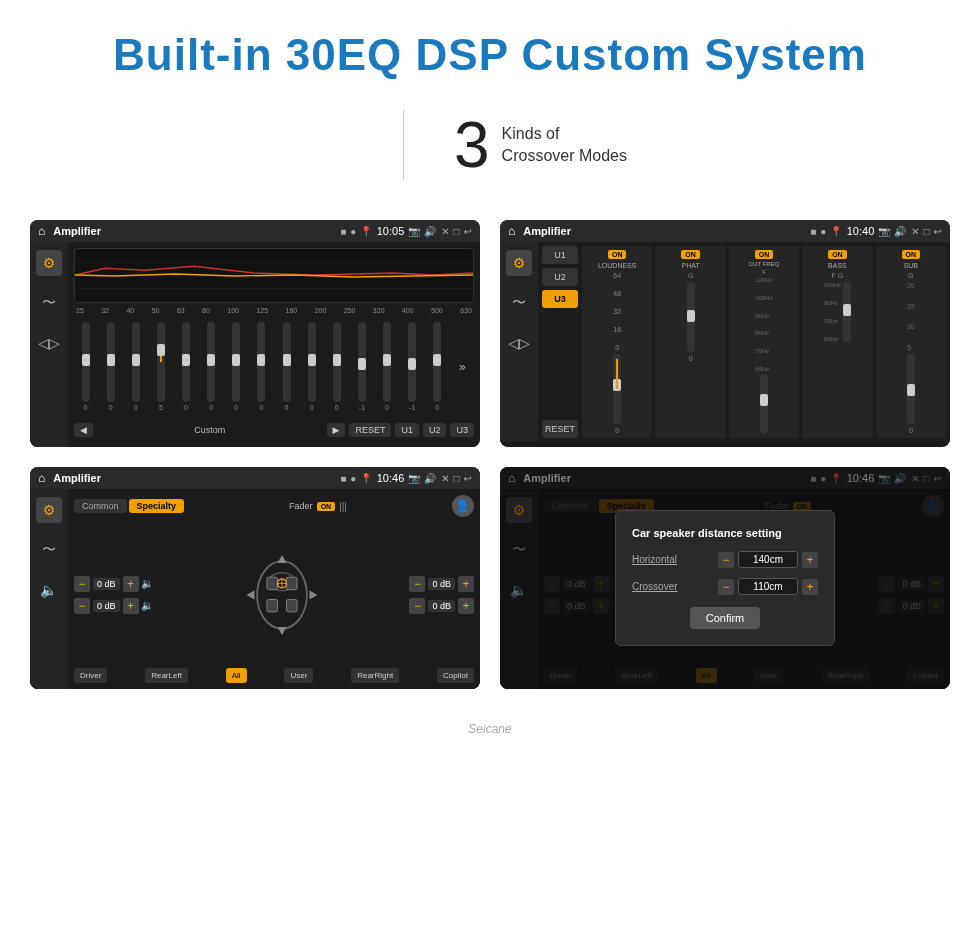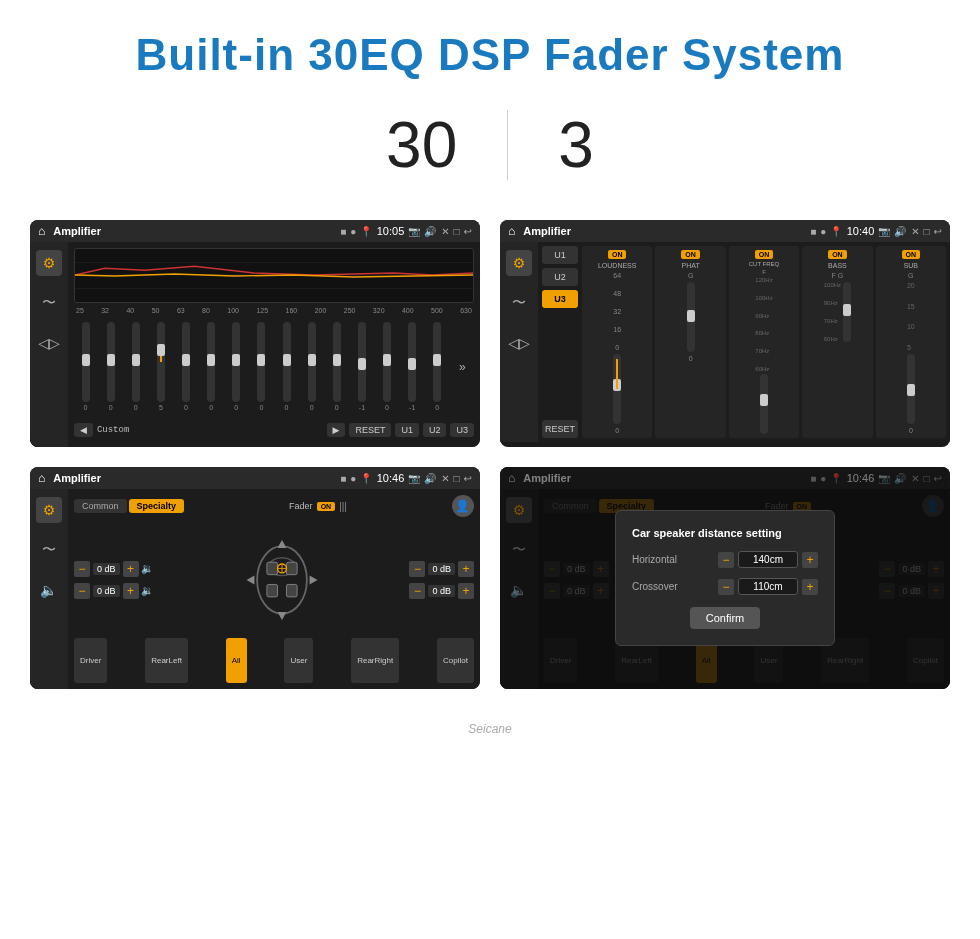--- a/index.html
+++ b/index.html
@@ -202,21 +202,21 @@
       border: none;
       border-radius: 3px;
       font-size: 9px;
       padding: 2px 6px;
       cursor: pointer;
     }
     .eq-label {
       font-size: 9px;
       color: #bbb;
       flex: 1;
-      font-family: Liberation Mono, monospace;
+      text-align: center;
     }
     .on-badge {
       background: #f0a000;
       color: #000;
       font-size: 7px;
       font-weight: bold;
       padding: 1px 4px;
       border-radius: 2px;
     }
 
@@ -279,21 +279,21 @@
       justify-content: space-between;
       align-items: center;
       gap: 3px;
     }
     .pos-btn {
       background: #333;
       color: #ccc;
       border: none;
       border-radius: 3px;
       font-size: 8px;
-      padding: 18px 6px;
+      padding: 3px 6px;
       cursor: pointer;
       text-align: right;
     }
     .pos-btn.active {
       background: #f0a000;
       color: #000;
     }
 
     
     .dialog-overlay {
@@ -320,20 +320,21 @@
     }
     .dialog-row {
       display: flex;
       align-items: center;
       justify-content: space-between;
       margin-bottom: 10px;
     }
     .dialog-row-label {
       font-size: 10px;
       color: #aaa;
+      text-decoration: underline;
     }
     .dialog-value-box {
       display: flex;
       align-items: center;
       gap: 4px;
     }
     .dialog-val {
       background: #1a1a1a;
       color: #fff;
       font-size: 10px;
@@ -395,30 +396,33 @@
       align-items: center;
       justify-content: center;
       color: #aaa;
       font-size: 12px;
     }
   </style>
 </head>
 <body>
 
 <div class="page-header">
-  <h1>Built-in 30EQ DSP Fader System</h1>
+  <h1>Built-in 30EQ DSP Custom System</h1>
 </div>
 
 <div class="stats-row">
   <div class="stat-item">
-    <span class="stat-number">30</span>
   </div>
   <div class="stat-divider"></div>
   <div class="stat-item">
     <span class="stat-number">3</span>
+    <div>
+      <div class="stat-desc">Kinds of</div>
+      <div class="stat-desc">Crossover Modes</div>
+    </div>
   </div>
 </div>
 
 <div class="screens-grid">
 
   <div class="screen-card">
     <div class="status-bar">
       <span class="home-icon">⌂</span>
       <span class="title">Amplifier</span>
       <span style="color:#aaa;font-size:10px;">■</span>

